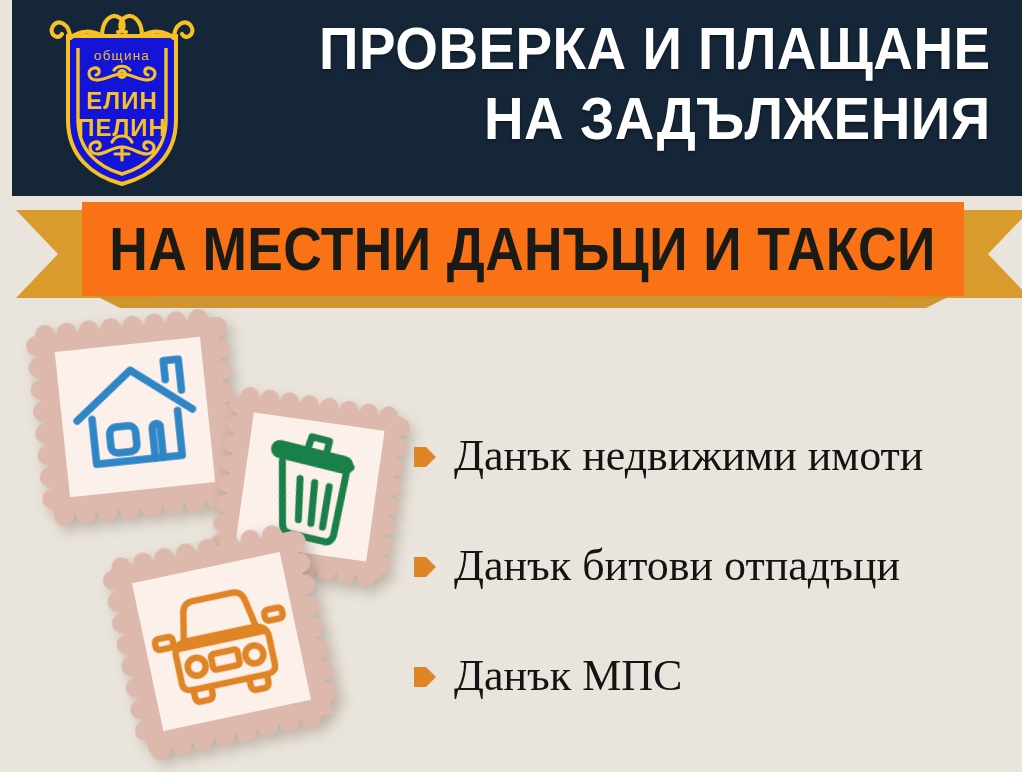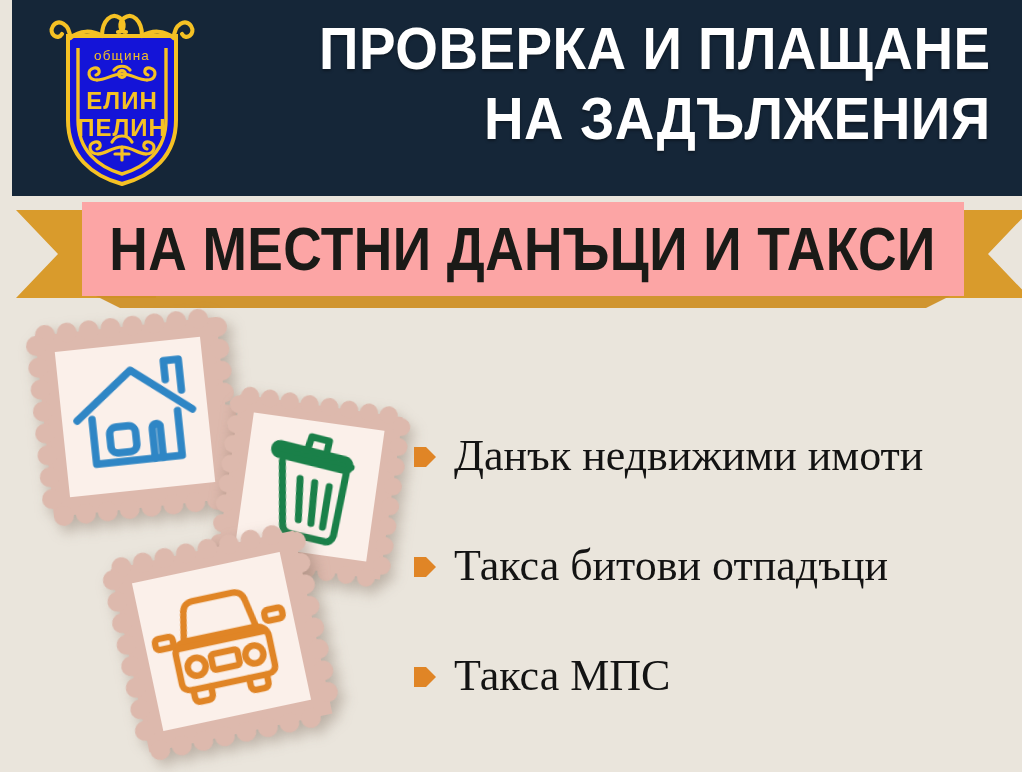--- a/index.html
+++ b/index.html
@@ -54,21 +54,21 @@
     clip-path:polygon(0 0,140px 0,98px 44px,140px 88px,0 88px);
   }
   .ribbon-shadow{
     position:absolute;left:76px;top:96px;width:870px;height:16px;
     background:#cf9026;
     clip-path:polygon(0 0,870px 0,838px 16px,32px 16px);
     opacity:.95;
   }
   .ribbon-band{
     position:absolute;left:70px;top:6px;width:882px;height:94px;
-    background:#fca5a5;
+    background:#f97316;
     display:flex;align-items:center;justify-content:center;
   }
   .ribbon-text{
     color:#1a1a17;
     font-family:"Liberation Sans",sans-serif;
     font-weight:bold;
     font-size:62px;
     line-height:62px;
     letter-spacing:.5px;
     transform:scaleX(.86);
@@ -338,26 +338,26 @@
       </span>
       <span class="item-text">Данък недвижими имоти</span>
     </div>
 
     <div class="list-item">
       <span class="bullet">
         <svg width="22" height="26" viewBox="0 0 22 26" xmlns="http://www.w3.org/2000/svg">
           <path d="M0 3 L12 3 L22 13 L12 23 L0 23 Z" fill="#e08526"></path>
         </svg>
       </span>
-      <span class="item-text">Такса битови отпадъци</span>
+      <span class="item-text">Данък битови отпадъци</span>
     </div>
 
     <div class="list-item">
       <span class="bullet">
         <svg width="22" height="26" viewBox="0 0 22 26" xmlns="http://www.w3.org/2000/svg">
           <path d="M0 3 L12 3 L22 13 L12 23 L0 23 Z" fill="#e08526"></path>
         </svg>
       </span>
-      <span class="item-text">Такса МПС</span>
+      <span class="item-text">Данък МПС</span>
     </div>
 
   </div>
 </div>
 
 </body></html>

